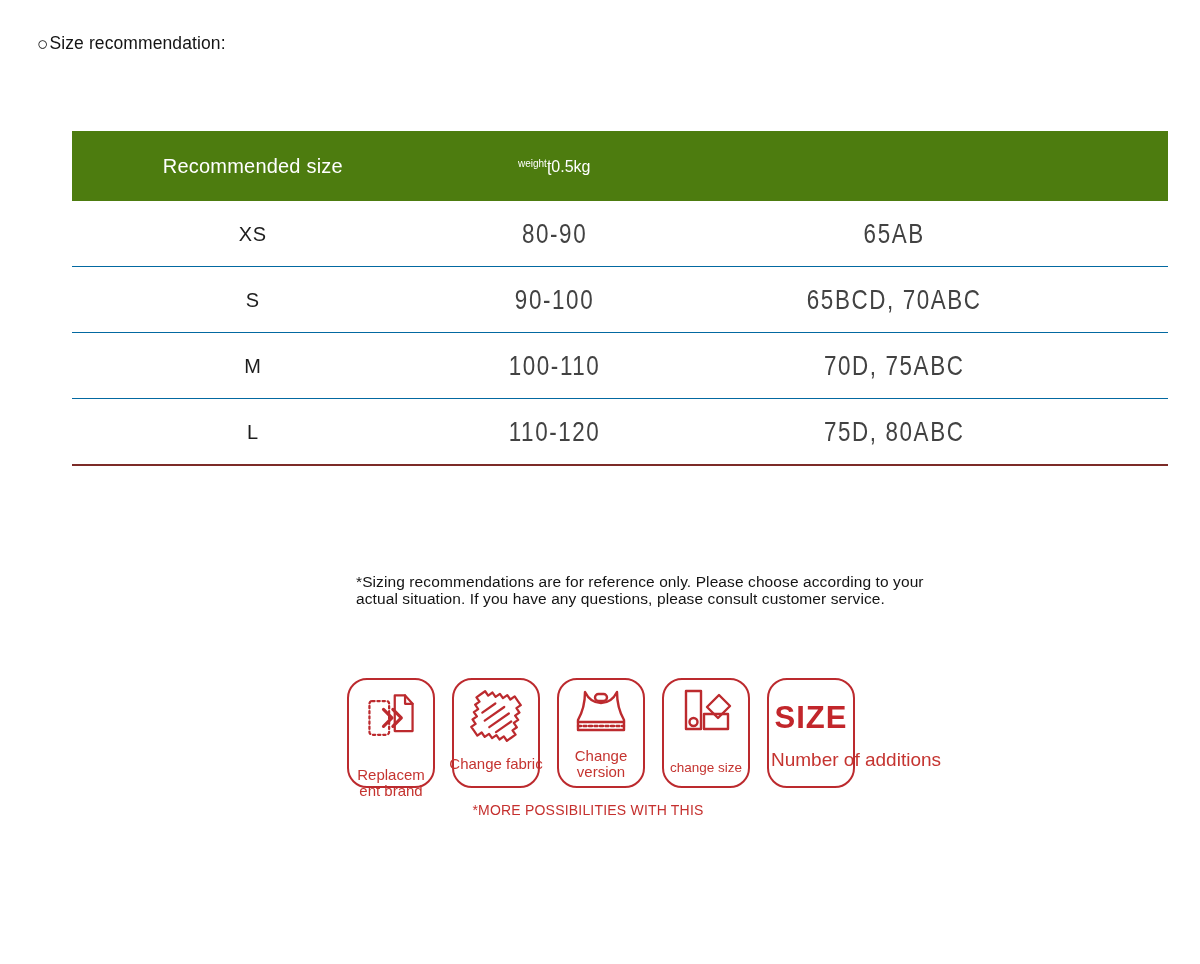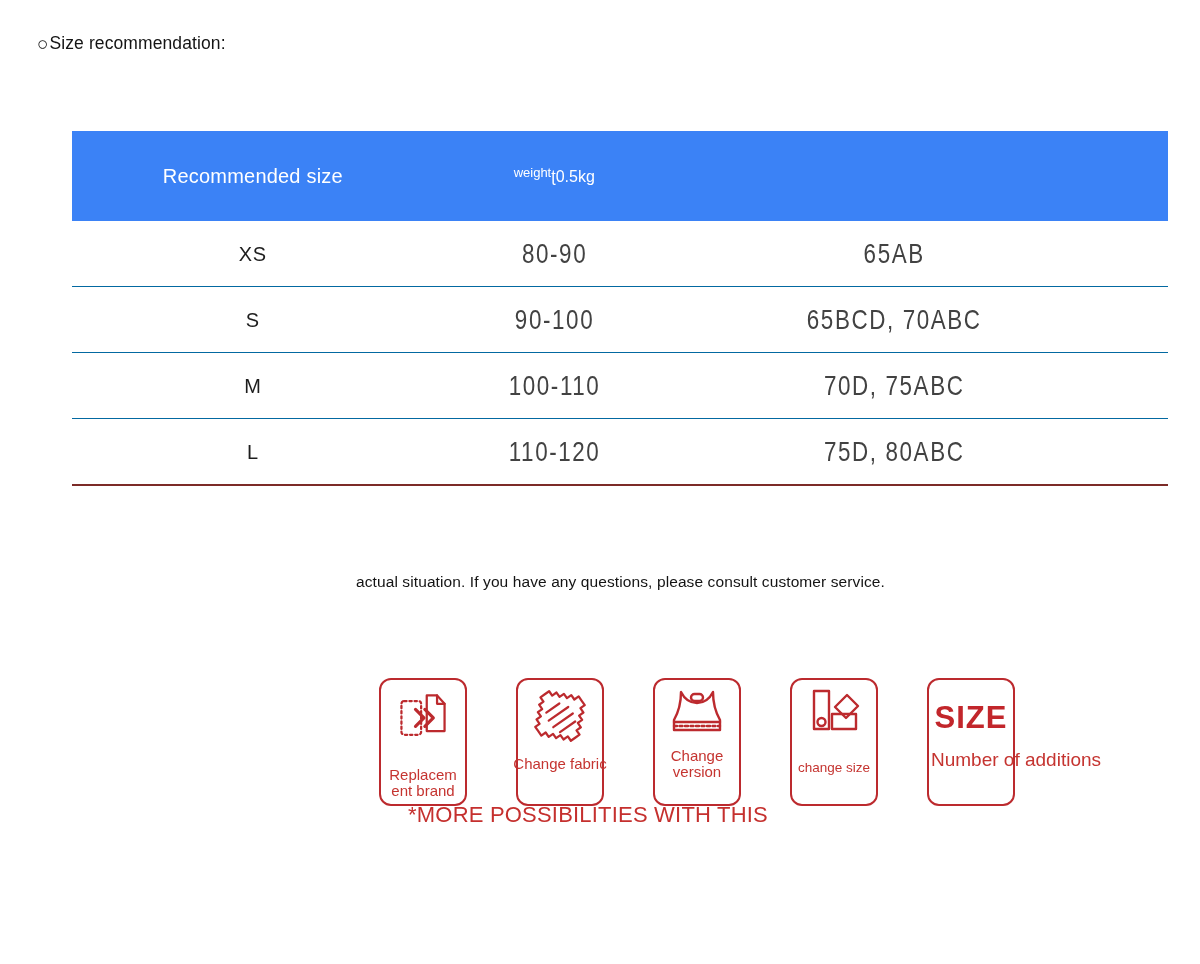--- a/index.html
+++ b/index.html
@@ -7,51 +7,51 @@
     position:relative;width:1200px;height:964px;background:#ffffff;overflow:hidden;
     font-family:"Liberation Sans",sans-serif;
   }
   
   .title{position:absolute;left:37px;top:33px;display:flex;align-items:center;color:#141414;}
   .title .bullet{font-size:19px;line-height:20px;margin-right:1px;}
   .title .txt{font-size:17.5px;letter-spacing:0.1px;}
   
   .size-table{position:absolute;left:72px;top:131px;width:1096px;}
   .thead,.trow{display:flex;align-items:center;}
-  .thead{height:90px;background:#3b82f6;color:#ffffff;}
+  .thead{height:70px;background:#4d7c0f;color:#ffffff;}
   .c1{width:33%;text-align:center;}
   .c2{width:22%;text-align:center;}
   .c3{width:40%;text-align:center;}
   .csp{width:5%;}
   .thead .hc{font-size:20px;letter-spacing:0.2px;}
-  .w-small{font-size:13px;position:relative;top:-4px;}
+  .w-small{font-size:10px;position:relative;top:-4px;}
   .w-big{font-size:16px;position:relative;top:1px;}
   .trow{height:65px;border-bottom:1px solid #0369a1;}
   .trow:last-child{border-bottom:2px solid #7C2B28;}
   .size-cell{font-size:21px;color:#1d1d1d;letter-spacing:0.8px;transform:scaleX(0.95);}
   .num{font-size:28px;color:#424242;letter-spacing:2px;transform:scaleX(0.8);white-space:nowrap;}
   
   .note{position:absolute;left:356px;top:574px;font-size:15.5px;line-height:16.5px;color:#141414;letter-spacing:0.1px;}
   
   .features{position:absolute;left:347px;top:678px;display:flex;gap:17px;}
-  .fbox{position:relative;width:88px;height:128px;border:2px solid #BC2A2E;border-radius:12px;
-        box-sizing:border-box;flex:0 0 auto;margin-left:32px;}
+  .fbox{position:relative;width:88px;height:110px;border:2px solid #BC2A2E;border-radius:20px;
+        box-sizing:border-box;flex:0 0 auto;}
   .fbox svg{position:absolute;left:50%;transform:translateX(-50%);top:6px;}
   .flabel{position:absolute;left:50%;transform:translateX(-50%);text-align:center;
           color:#C53430;white-space:nowrap;font-size:15px;line-height:15.5px;}
   .f0 .flabel{top:87px;}
   .f1 .flabel{top:76px;}
   .f2 .flabel{top:68px;}
   .f3 .flabel{top:80px;font-size:13.5px;}
   .f4 .size-word{position:absolute;top:20px;left:0;right:0;text-align:center;
                  font-size:31px;font-weight:bold;color:#C2262B;letter-spacing:1px;}
   .f4 .flabel{left:2px;transform:none;text-align:left;top:72px;font-size:19px;}
   
   .more{position:absolute;left:238px;top:802px;width:700px;text-align:center;
-        font-size:22px;color:#C5302E;letter-spacing:0.2px;}
+        font-size:14px;color:#C5302E;letter-spacing:0.2px;}
   .ic{stroke:#BC2A2E;fill:none;stroke-width:2.4;stroke-linecap:round;stroke-linejoin:round;}
   .ic-thick{stroke:#BC2A2E;fill:none;stroke-width:3.4;stroke-linecap:round;stroke-linejoin:round;}
 </style>
 </head>
 <body>
 
 <div class="page">
 
   <div class="title">
     <span class="bullet">○</span>
@@ -87,20 +87,21 @@
     </div>
     <div class="trow">
       <div class="c1 size-cell">L</div>
       <div class="c2 num">110-120</div>
       <div class="c3 num">75D, 80ABC</div>
       <div class="csp"></div>
     </div>
   </div>
 
   <div class="note">
+    <div>*Sizing recommendations are for reference only. Please choose according to your</div>
     <div>actual situation. If you have any questions, please consult customer service.</div>
   </div>
 
   <div class="features">
 
     <div class="fbox f0">
       <svg width="62" height="60" viewBox="0 0 64 64">
         <rect class="ic" x="9" y="16" width="21" height="36" rx="3" stroke-dasharray="2.5 3"></rect>
         <path class="ic" d="M36 10 h11 l8 9 v29 h-19 z"></path>
         <path class="ic" d="M47 10 v9 h8"></path>

